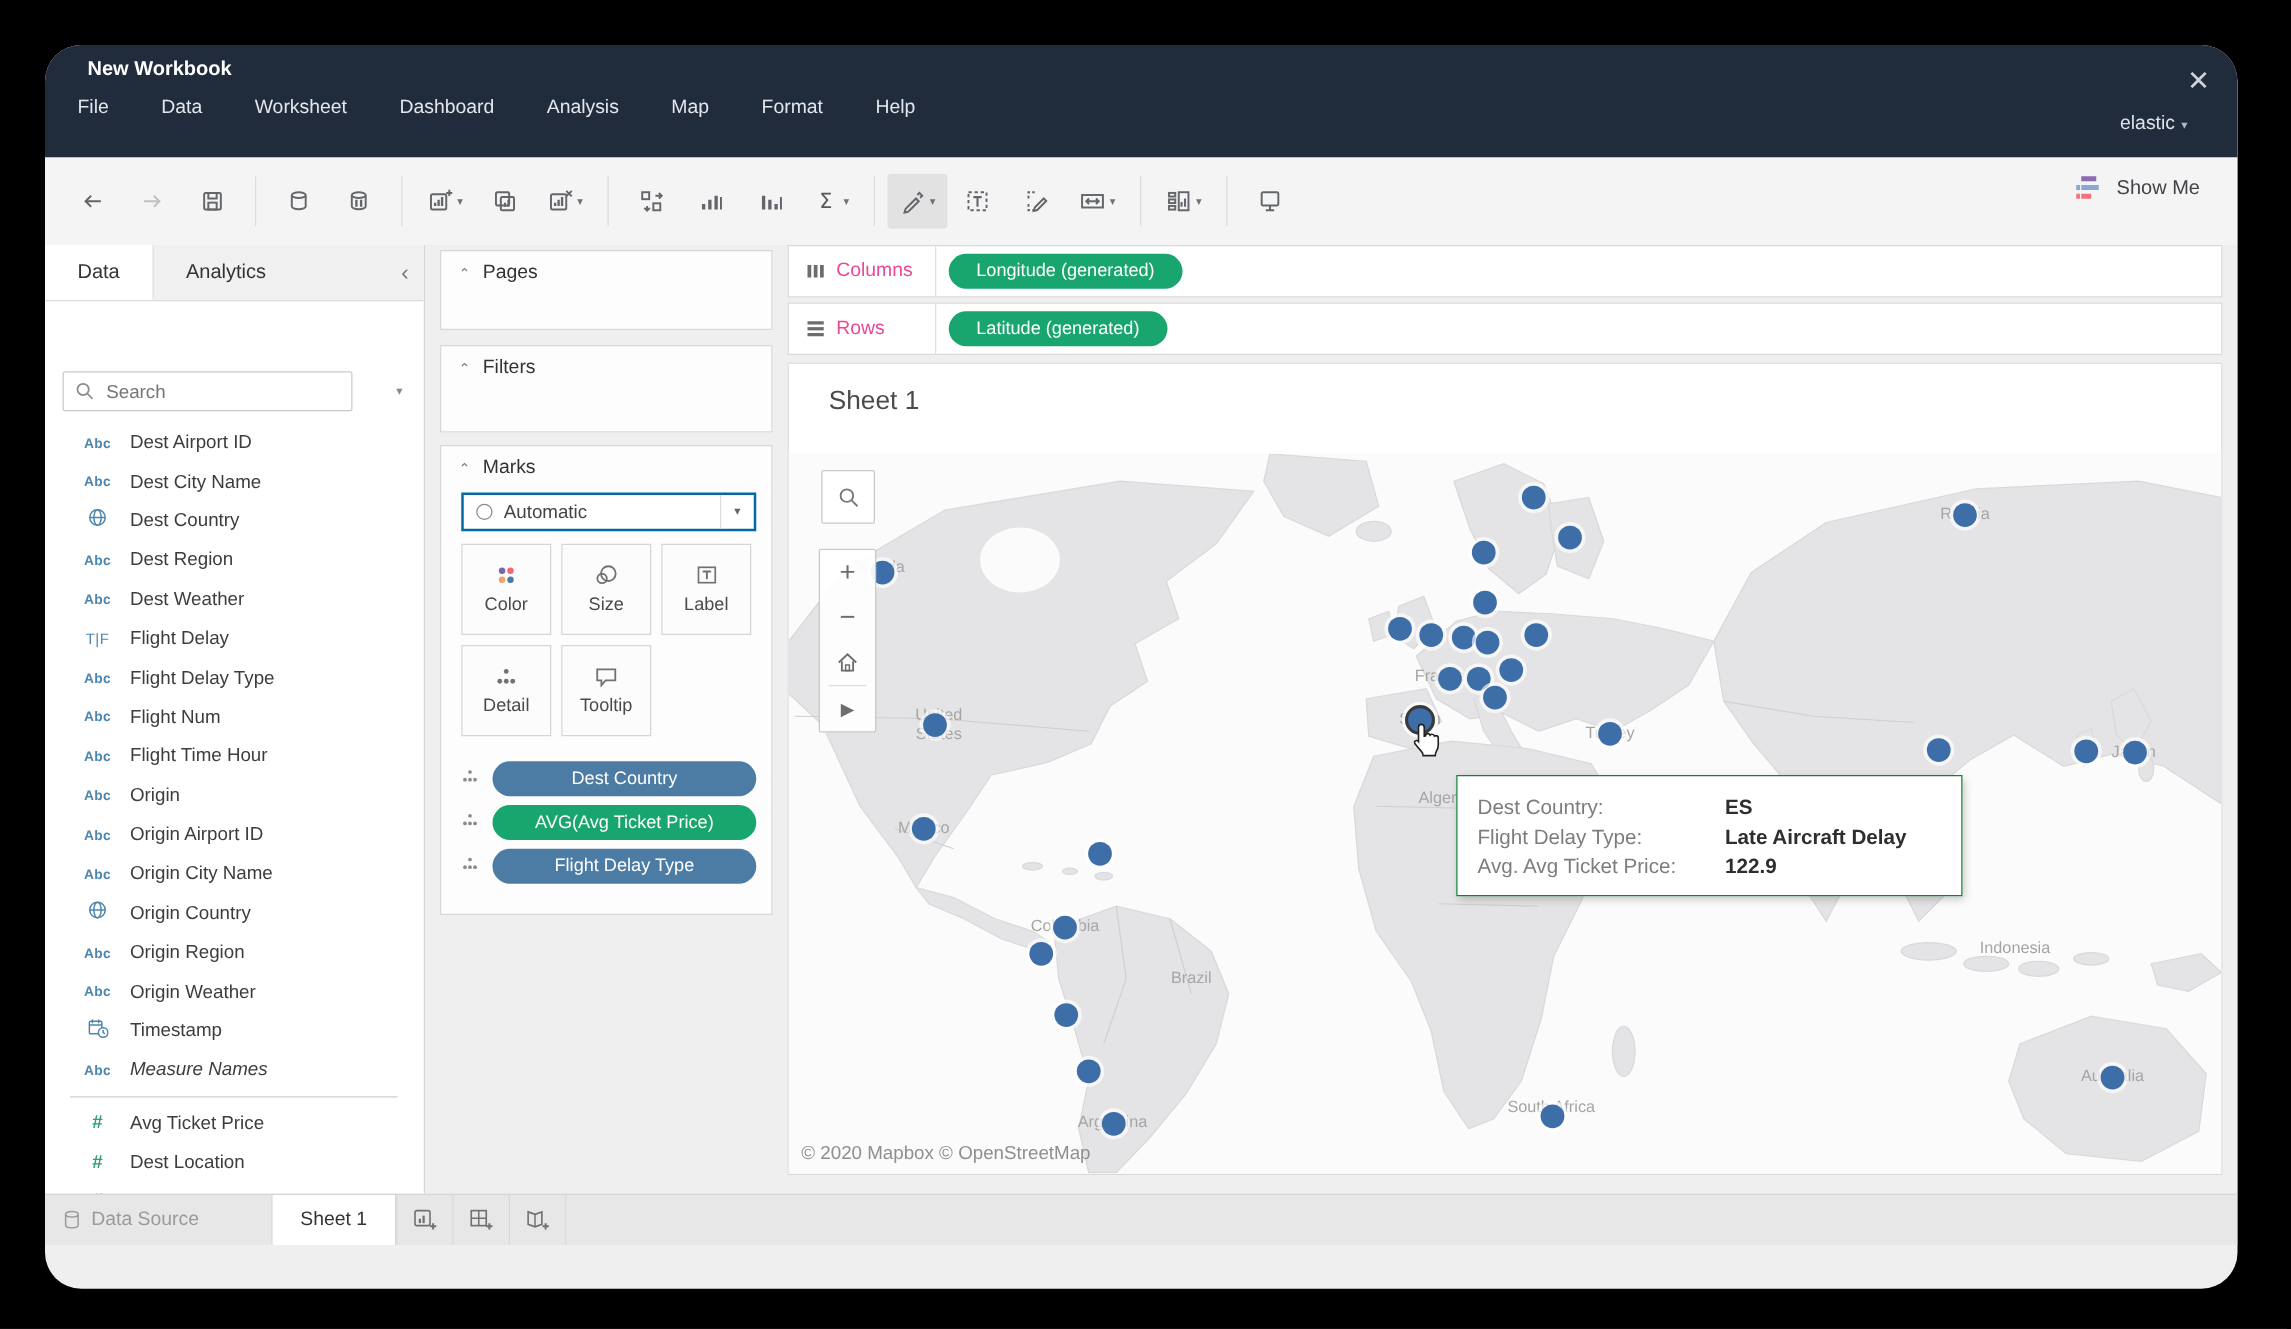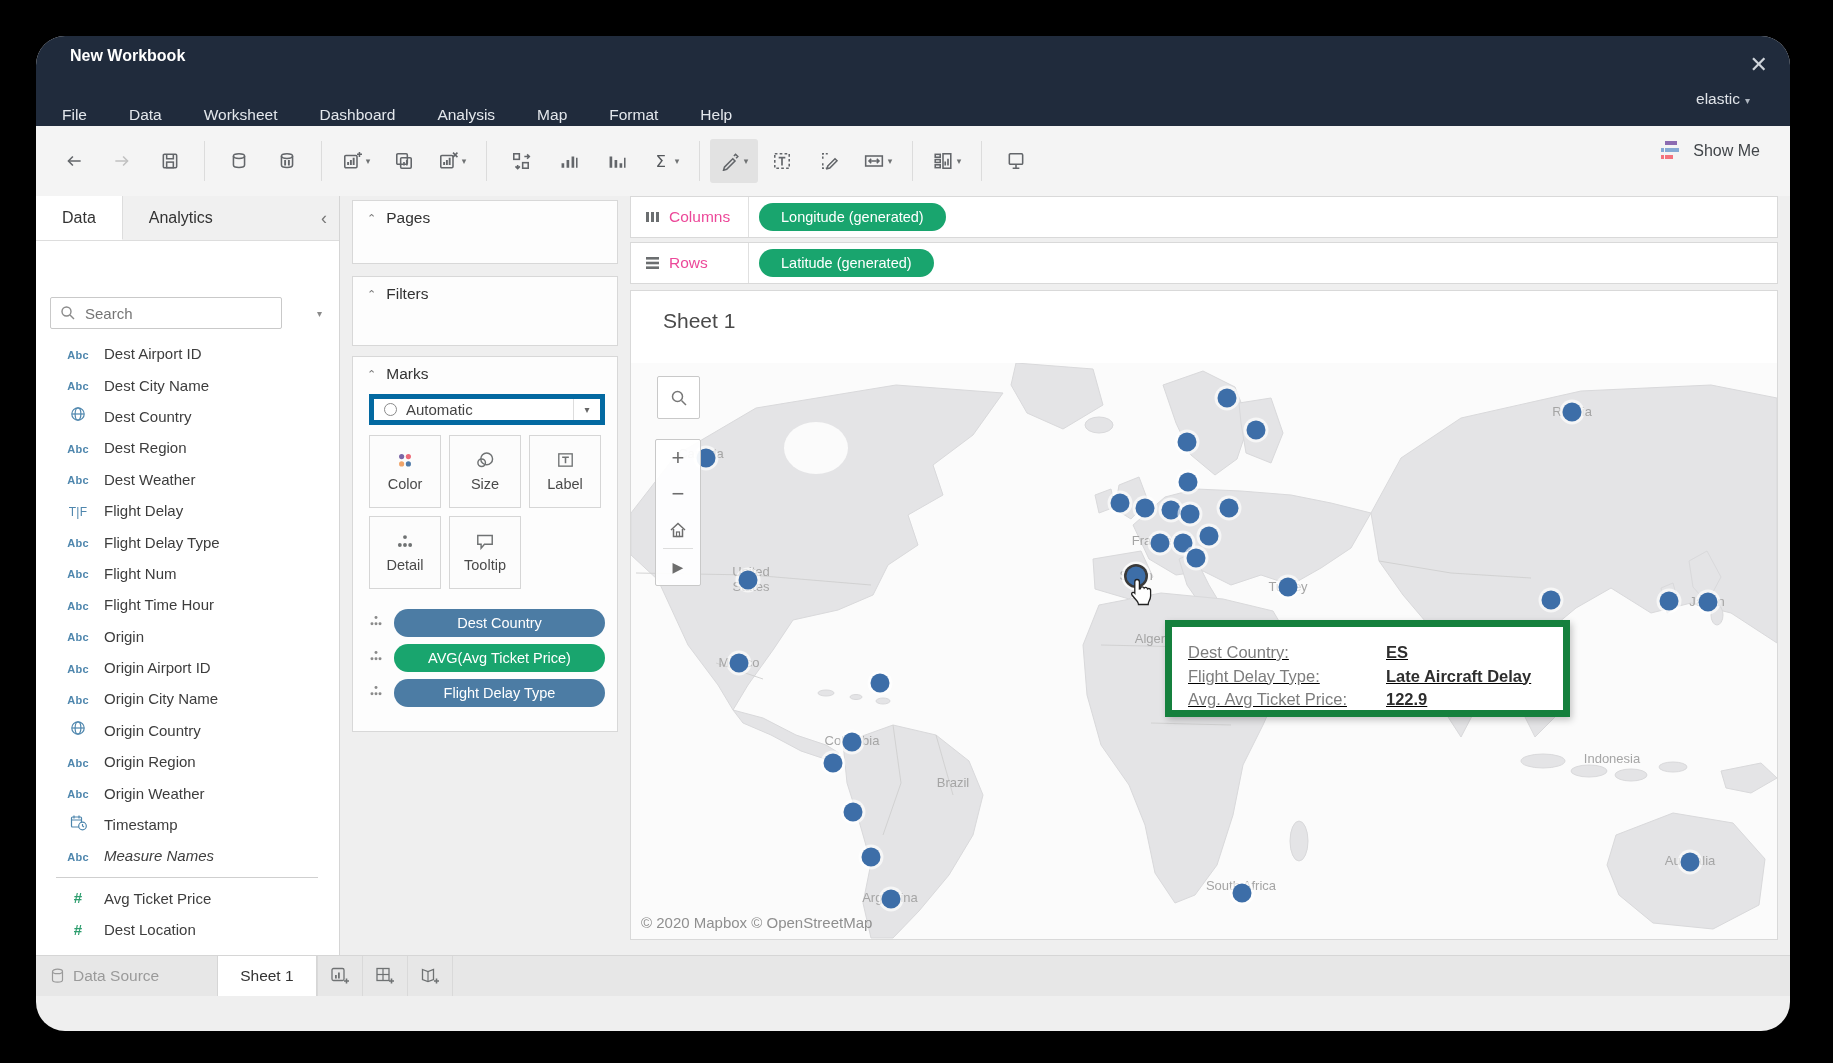--- a/index.html
+++ b/index.html
@@ -4,21 +4,21 @@
 <style>
   html,body{margin:0;padding:0;background:#000;width:1833px;height:1063px;
     font-family:"Liberation Sans","DejaVu Sans",sans-serif;-webkit-font-smoothing:antialiased;}
   .window{position:absolute;left:36px;top:36px;width:1754px;height:995px;background:#efefef;overflow:hidden;border-radius:29px;}
 
   
   .header{position:absolute;left:0;top:0;width:100%;height:90px;background:#202b3c;}
   .titlebar{position:absolute;left:0;top:0;width:100%;height:42px;}
   .win-title{position:absolute;left:34px;top:11px;color:#fff;font-size:16px;font-weight:bold;}
   .close-btn{position:absolute;right:22px;top:18px;color:#cfd4da;font-size:22px;line-height:22px;cursor:default;}
-  .menubar{position:absolute;left:24px;top:64px;display:flex;gap:38px;}
+  .menubar{position:absolute;left:24px;top:35px;display:flex;gap:38px;}
   .menu-item{color:#e3e7ec;font-size:15.5px;padding:6px 2px;}
   .user-menu{position:absolute;right:40px;top:54px;color:#dfe3e8;font-size:15.5px;}
   .user-menu .caret{font-size:10px;color:#aeb6c0;margin-left:5px;}
 
   
   .toolbar{position:absolute;left:0;top:90px;width:100%;height:70px;background:#f4f4f4;
     display:flex;align-items:center;padding-left:14px;box-sizing:border-box;}
   .tb-btn{height:44px;min-width:48px;display:flex;align-items:center;justify-content:center;
     background:transparent;border:none;padding:0 6px;border-radius:3px;}
   .tb-btn.active{background:#e2e2e2;}
@@ -59,21 +59,21 @@
 
   
   .cards-panel{position:absolute;left:304px;top:0;width:284px;height:759px;background:#efefef;}
   .card{position:absolute;left:12px;width:266px;background:#fdfdfd;border:1px solid #d8d8d8;box-sizing:border-box;}
   .card-header{display:flex;align-items:center;gap:10px;padding:8px 0 0 14px;}
   .card-chevron{color:#777;font-size:11px;}
   .card-title{font-size:15.5px;color:#333;}
   #pages-card{top:4px;height:64px;}
   #filters-card{top:80px;height:70px;}
   #marks-card{top:160px;height:376px;}
-  .mark-type{position:absolute;left:16px;top:37px;width:236px;height:31px;border:5px solid #0369a1;background:#fff;
+  .mark-type{position:absolute;left:16px;top:37px;width:236px;height:31px;border:2px solid #0369a1;background:#fff;
     display:flex;align-items:center;box-sizing:border-box;}
   .mark-type .ring{width:11px;height:11px;border:1.6px solid #8a8a8a;border-radius:50%;margin:0 9px 0 10px;}
   .mark-type .val{font-size:15px;color:#444;}
   .mark-type .dd{margin-left:auto;border-left:1px solid #ddd;height:100%;width:26px;display:flex;align-items:center;
     justify-content:center;color:#666;font-size:10px;}
   .marks-grid{position:absolute;left:16px;top:78px;width:240px;display:flex;flex-wrap:wrap;gap:8px 8px;}
   .mark-btn{width:72px;height:73px;border:1px solid #d6d6d6;background:#fcfcfc;box-sizing:border-box;
     display:flex;flex-direction:column;align-items:center;justify-content:center;gap:7px;}
   .mark-btn .mb-label{font-size:14.5px;color:#4a4a4a;}
   .marks-pills{position:absolute;left:16px;top:252px;width:236px;display:flex;flex-direction:column;gap:7px;}
@@ -106,22 +106,22 @@
     box-shadow:0 0 0 3px rgba(255,255,255,.65);transform:translate(-50%,-50%);z-index:3;}
   .dot.selected{box-shadow:0 0 0 2.5px #3a3a3a,0 0 0 5px rgba(255,255,255,.8);z-index:4;}
   .map-ctrl{position:absolute;background:rgba(255,255,255,.93);border:1px solid #c9c9c9;border-radius:2px;z-index:5;}
   #map-search{left:26px;top:13px;width:41px;height:41px;display:flex;align-items:center;justify-content:center;}
   #map-zoom{left:24px;top:76px;width:44px;display:flex;flex-direction:column;align-items:center;}
   .zoom-btn{width:100%;height:36px;display:flex;align-items:center;justify-content:center;
     font-size:22px;color:#6d6d6d;}
   .zoom-sep{width:70%;height:1px;background:#ddd;}
   .attribution{position:absolute;left:10px;bottom:8px;font-size:15px;color:#8f8f8f;z-index:6;}
   .map-tooltip{position:absolute;left:534px;top:257px;width:405px;height:97px;background:#fff;
-    border:7px solid #15803d;box-shadow:2px 3px 7px rgba(0,0,0,.22);z-index:10;box-sizing:border-box;
-    padding:14px 0 0 16px;text-decoration:underline;}
+    border:1px solid #15803d;box-shadow:2px 3px 7px rgba(0,0,0,.22);z-index:10;box-sizing:border-box;
+    padding:14px 0 0 16px;}
   .tt-row{display:flex;line-height:23.5px;font-size:16.5px;}
   .tt-label{width:198px;color:#7d7d7d;flex:none;}
   .tt-value{color:#2e2e2e;font-weight:bold;}
   #cursor{position:absolute;z-index:12;}
 
   
   .tabbar{position:absolute;left:0;top:919px;width:100%;height:40px;background:#e7e7e7;
     border-top:1px solid #d6d6d6;display:flex;align-items:stretch;}
   .ds-tab{display:flex;align-items:center;gap:8px;padding:0 26px 0 14px;color:#9a9a9a;font-size:15.5px;}
   .sheet-tab{background:#fff;display:flex;align-items:center;padding:0 22px;font-size:15.5px;color:#333;

